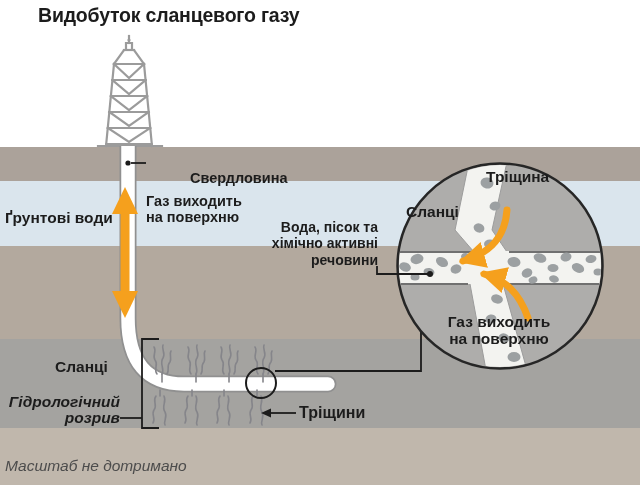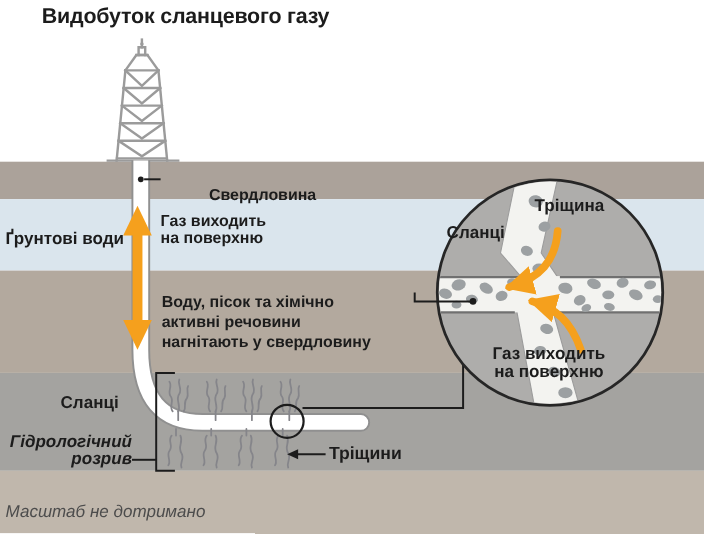--- a/index.html
+++ b/index.html
@@ -18,21 +18,21 @@
   .title{left:7px;top:5px;font-size:19.5px;letter-spacing:-0.2px;margin-left:31px;}
   .well{left:150px;top:171px;font-size:14.5px;margin-left:40px;}
   .gasup{left:146px;top:194px;font-size:14.5px;line-height:15.5px;}
   .gwater{left:5px;top:210px;font-size:15.5px;}
   .mixture{left:250px;top:219px;width:128px;text-align:right;font-size:14px;line-height:16.4px;}
   .inject{left:147px;top:266px;font-size:14.5px;line-height:18px;}
   .shaleL{left:55px;top:359px;font-size:15.5px;}
   .hydro{left:0;top:394px;width:120px;text-align:right;font-size:15.5px;line-height:16px;font-style:italic;}
   .fracts{left:299px;top:404px;font-size:16px;text-align:center;}
   .inShale{left:406px;top:204px;font-size:15.5px;}
-  .inFrac{left:486px;top:180px;font-size:15.5px;}
+  .inFrac{left:486px;top:169px;font-size:15.5px;}
   .inGas{left:429px;top:314px;width:140px;text-align:center;font-size:15.5px;line-height:16.5px;}
   .footnote{left:5px;top:458px;font-size:15.5px;font-weight:400;color:var(--footnote);font-style:italic;}
   
   .derrick{stroke:var(--derrick);stroke-width:2.2;fill:none;stroke-linecap:square;}
   .pipe-out{stroke:var(--pipe-outline);stroke-width:17;fill:none;stroke-linecap:round;}
   .pipe-in{stroke:#ffffff;stroke-width:13.5;fill:none;stroke-linecap:round;}
   .crack{stroke:#85858a;stroke-width:1.6;fill:none;stroke-linecap:round;}
   .blkline{stroke:var(--line);stroke-width:1.8;fill:none;}
   .blkline2{stroke:var(--line);stroke-width:2;fill:none;}
   .orange{stroke:var(--accent);fill:none;stroke-width:7;stroke-linecap:round;}
@@ -184,23 +184,23 @@
       <polyline class="blkline" points="377,266 377,274 429,274"></polyline>
       <circle cx="430" cy="274" r="3" fill="var(--line)"></circle>
     </g>
   </svg>
 
   <div class="lbl title">Видобуток сланцевого газу</div>
   <div class="lbl well">Свердловина</div>
   <div class="lbl gasup">Газ виходить
 на поверхню</div>
   <div class="lbl gwater">Ґрунтові води</div>
-  <div class="lbl inject">Воду, пісок та хімічно
-активні речовини
-нагнітають у свердловину</div>
+  <div class="lbl mixture">Вода, пісок та
+хімічно активні
+речовини</div>
   <div class="lbl shaleL">Сланці</div>
   <div class="lbl hydro">Гідрологічний
 розрив</div>
   <div class="lbl fracts">Тріщини</div>
   <div class="lbl inShale">Сланці</div>
   <div class="lbl inFrac">Тріщина</div>
   <div class="lbl inGas">Газ виходить
 на поверхню</div>
   <div class="lbl footnote">Масштаб не дотримано</div>
 </div>

